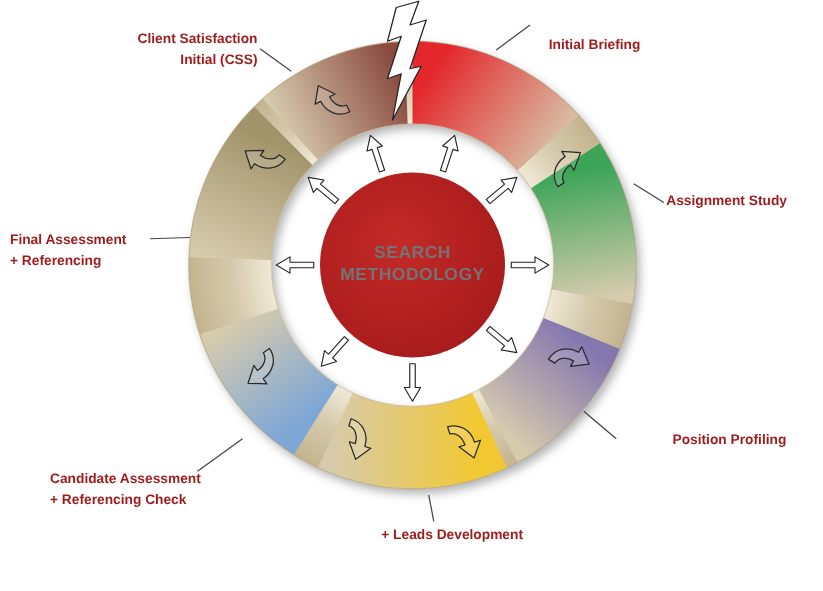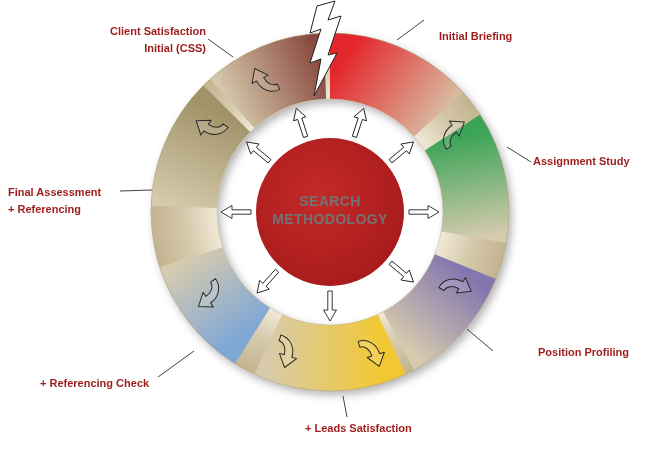--- a/index.html
+++ b/index.html
@@ -135,24 +135,25 @@
 
   <div class="seg-label" style="left:533px;top:153px;">
     <div>Assignment Study</div>
   </div>
 
   <div class="seg-label" style="left:492px;top:344px;margin-left:46px;">
     <div>Position Profiling</div>
   </div>
 
   <div class="seg-label" style="left:305px;top:420px;">
-    <div>+ Leads Satisfaction</div>
+    <div>+ Leads Development</div>
   </div>
 
   <div class="seg-label" style="left:40px;top:375px;">
+    <div>Candidate Assessment</div>
     <div>+ Referencing Check</div>
   </div>
 
   <div class="seg-label" style="left:8px;top:184px;">
     <div>Final Assessment</div>
     <div>+ Referencing</div>
   </div>
 
   <div class="seg-label right-align" style="left:84px;top:23px;width:122px;">
     <div>Client Satisfaction</div>

